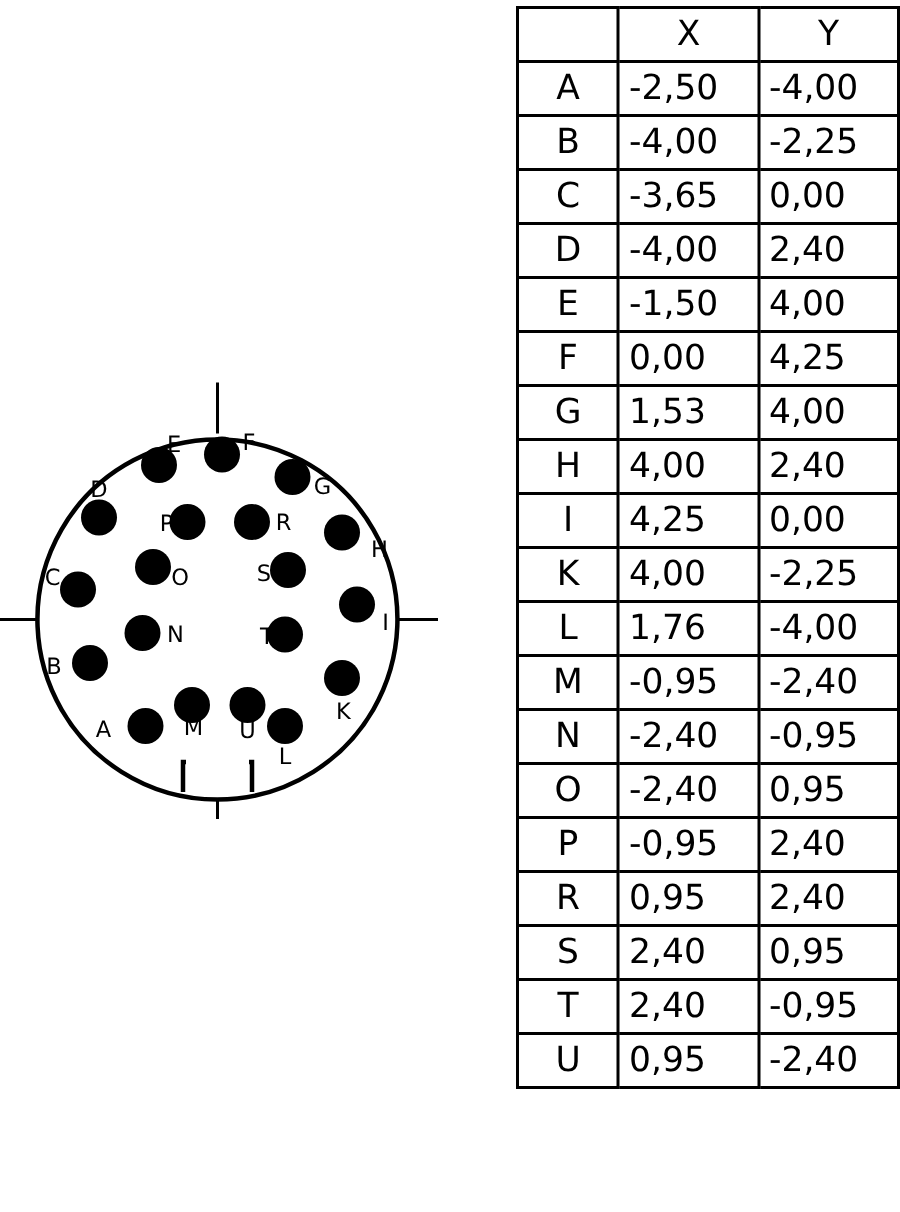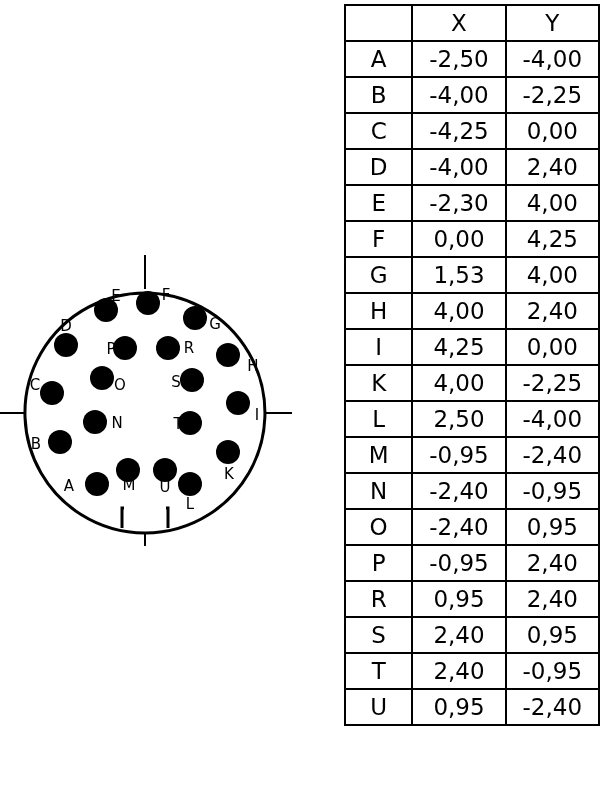--- a/index.html
+++ b/index.html
@@ -52,21 +52,21 @@
     height: 34px;
     padding: 0 6px;
     background: #ffffff;
   }
   #coord-table .col-key {
     width: 68px;
     text-align: center;
   }
   #coord-table .col-val {
     width: 88px;
-    text-align: center;
+    text-align: left;
   }
   #coord-table thead td {
     text-align: center;
   }
   #coord-table thead .col-val {
     text-align: center;
   }
 </style>
 </head>
 <body>
@@ -155,31 +155,31 @@
         <td class="col-val">-2,50</td>
         <td class="col-val">-4,00</td>
       </tr>
       <tr>
         <td class="col-key">B</td>
         <td class="col-val">-4,00</td>
         <td class="col-val">-2,25</td>
       </tr>
       <tr>
         <td class="col-key">C</td>
-        <td class="col-val">-4,25</td>
+        <td class="col-val">-3,65</td>
         <td class="col-val">0,00</td>
       </tr>
       <tr>
         <td class="col-key">D</td>
         <td class="col-val">-4,00</td>
         <td class="col-val">2,40</td>
       </tr>
       <tr>
         <td class="col-key">E</td>
-        <td class="col-val">-2,30</td>
+        <td class="col-val">-1,50</td>
         <td class="col-val">4,00</td>
       </tr>
       <tr>
         <td class="col-key">F</td>
         <td class="col-val">0,00</td>
         <td class="col-val">4,25</td>
       </tr>
       <tr>
         <td class="col-key">G</td>
         <td class="col-val">1,53</td>
@@ -195,21 +195,21 @@
         <td class="col-val">4,25</td>
         <td class="col-val">0,00</td>
       </tr>
       <tr>
         <td class="col-key">K</td>
         <td class="col-val">4,00</td>
         <td class="col-val">-2,25</td>
       </tr>
       <tr>
         <td class="col-key">L</td>
-        <td class="col-val">2,50</td>
+        <td class="col-val">1,76</td>
         <td class="col-val">-4,00</td>
       </tr>
       <tr>
         <td class="col-key">M</td>
         <td class="col-val">-0,95</td>
         <td class="col-val">-2,40</td>
       </tr>
       <tr>
         <td class="col-key">N</td>
         <td class="col-val">-2,40</td>

